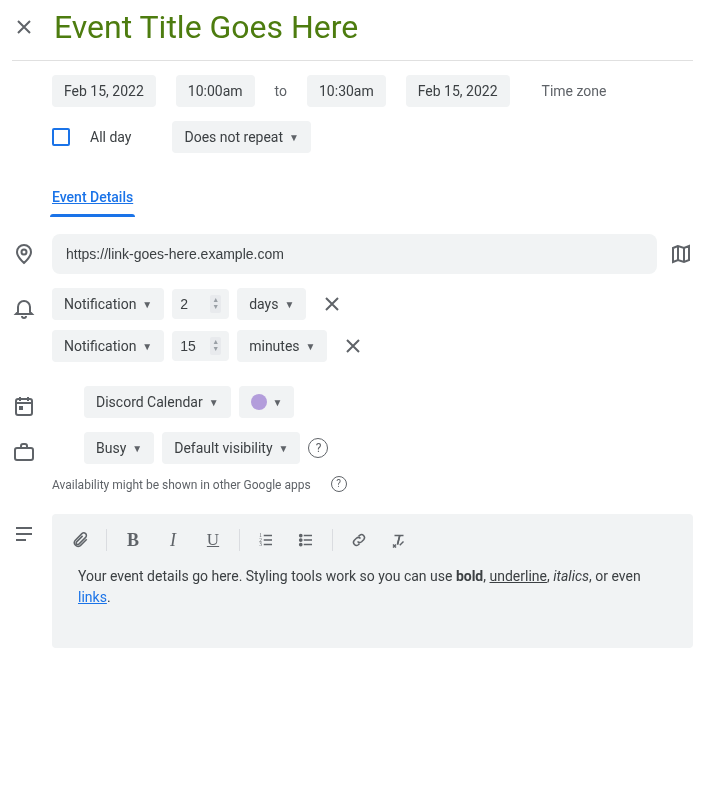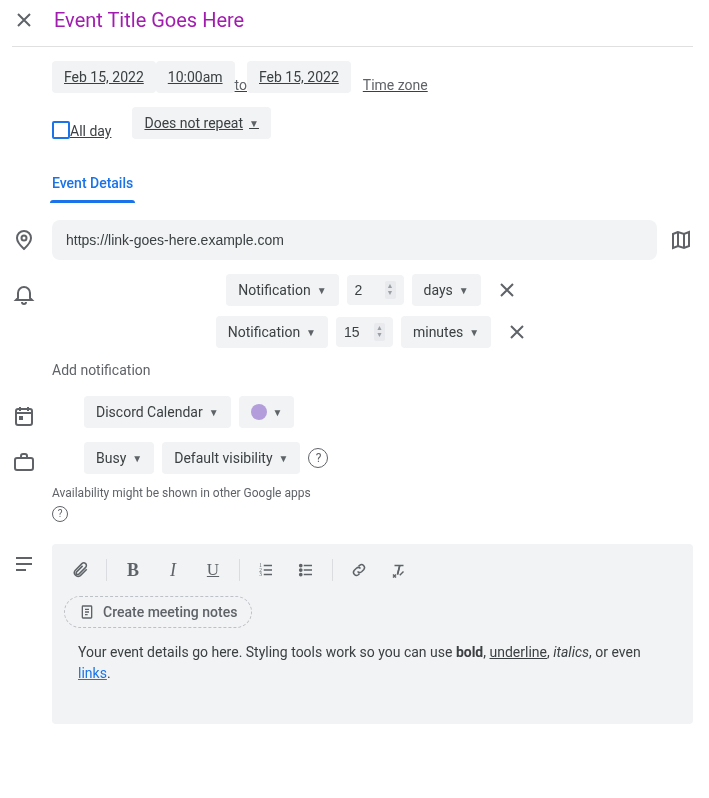--- a/index.html
+++ b/index.html
@@ -19,32 +19,31 @@
   margin-bottom: 14px;
   border-bottom: 1px solid #e0e0e0;
 }
 .close-x {
   width: 24px; height: 24px;
   display: flex; align-items: center; justify-content: center;
   cursor: pointer;
   color: #5f6368;
 }
 .title {
-  font-size: 20px;
+  font-size: 32px;
   font-weight: 400;
-  color: #a21caf;
+  color: #4d7c0f;
 }
 .row {
   display: flex;
-  align-items: flex-end;
-  gap: 0;
+  align-items: center;
+  gap: 20px;
   margin-left: 40px;
   margin-bottom: 14px;
   flex-wrap: wrap;
-  text-decoration: underline;
 }
 .icon-row {
   display: flex;
   align-items: flex-start;
   gap: 16px;
   margin-bottom: 14px;
 }
 .icon-row > .side-icon {
   width: 24px;
   height: 24px;
@@ -116,20 +115,21 @@
   border-bottom: 1px solid transparent;
   margin-bottom: 16px;
 }
 .tab {
   padding: 4px 0 12px 0;
   font-size: 14px;
   color: #5f6368;
   cursor: pointer;
   position: relative;
   font-weight: 500;
+  text-decoration: underline;
 }
 .tab.active {
   color: #1a73e8;
 }
 .tab.active::after {
   content: "";
   position: absolute;
   left: -2px; right: -2px; bottom: 0;
   height: 3px;
   background: #1a73e8;
@@ -181,23 +181,22 @@
   border: 1.5px solid #5f6368;
   border-radius: 50%;
   font-size: 12px;
   cursor: pointer;
   line-height: 1;
 }
 .hint-text {
   font-size: 12px;
   color: #5f6368;
   display: flex;
-  align-items: flex-start;
-  gap: 6px;
-  flex-direction: column;
+  align-items: flex-end;
+  gap: 20px;
 }
 .desc-box {
   background: #f1f3f4;
   border-radius: 4px;
   padding: 0 0 40px 0;
 }
 .toolbar {
   display: flex;
   align-items: center;
   padding: 10px 10px;
@@ -235,21 +234,20 @@
   color: #3c4043;
   line-height: 1.5;
 }
 .desc-text a { color: #1a73e8; }
 svg { width: 100%; height: 100%; }
 .notif-line {
   display: flex;
   align-items: center;
   gap: 8px;
   margin-bottom: 10px;
-  justify-content: center;
 }
 .cal-row { display:flex; align-items:center; gap:8px;padding-left:32px; }
 </style>
 </head>
 <body>
 
 <div class="container">
 
   <div class="header-row">
     <div class="close-x">
@@ -257,20 +255,21 @@
           <path d="M6 6l12 12M18 6L6 18"></path>
         </svg>
     </div>
     <div class="title">Event Title Goes Here</div>
   </div>
 
   <div class="row">
     <div class="chip">Feb 15, 2022</div>
     <div class="chip">10:00am</div>
     <span class="plain">to</span>
+    <div class="chip">10:30am</div>
     <div class="chip">Feb 15, 2022</div>
     <span class="plain" style="margin-left:12px">Time zone</span>
   </div>
 
   <div class="row">
     <span class="checkbox"></span>
     <span>All day</span>
     <div class="chip" style="margin-left:21px">
       <span>Does not repeat</span>
       <span style="font-size:10px;color:#5f6368">▼</span>
@@ -346,21 +345,20 @@
         <div class="chip">
           <span>minutes</span>
           <span style="font-size:10px;color:#5f6368">▼</span>
         </div>
         <div class="remove-x">
           <svg viewBox="0 0 24 24" stroke="currentColor" stroke-width="2" fill="none">
               <path d="M6 6l12 12M18 6L6 18"></path>
             </svg>
         </div>
       </div>
-      <div class="add-notif">Add notification</div>
     </div>
   </div>
 
   <div class="icon-row">
     <div class="side-icon">
       <svg viewBox="0 0 24 24" fill="none" stroke="currentColor" stroke-width="2">
           <rect x="4" y="5" width="16" height="16" rx="2"></rect>
           <path d="M4 9h16M8 3v4M16 3v4"></path>
           <rect x="7" y="12" width="4" height="4" fill="currentColor" stroke="none"></rect>
         </svg>
@@ -448,29 +446,20 @@
               </svg>
           </div>
           <div class="tbtn">
             <svg viewBox="0 0 24 24" fill="none" stroke="currentColor" stroke-width="2" style="width:18px;height:18px">
                 <path d="M6 6h12M13 6l-3 12M4 18l4 4M8 18l-4 4"></path>
                 <path d="M13 6l-3 12"></path>
                 <path d="M18 14l-5 5"></path>
               </svg>
           </div>
         </div>
-        <div class="meeting-notes-btn">
-          <span style="display:inline-flex;width:16px;height:16px">
-            <svg viewBox="0 0 24 24" fill="none" stroke="currentColor" stroke-width="2">
-                <rect x="5" y="3" width="14" height="18" rx="1"></rect>
-                <path d="M9 8h6M9 12h6M9 16h4"></path>
-              </svg>
-          </span>
-          <span>Create meeting notes</span>
-        </div>
         <div class="desc-text">
           <span>Your event details go here. Styling tools work so you can use </span><b>bold</b><span>, </span><u>underline</u><span>, </span><i>italics</i><span>, or even </span><a href="#">links</a><span>.</span>
         </div>
       </div>
     </div>
   </div>
 
 </div>
 
 </body></html>

